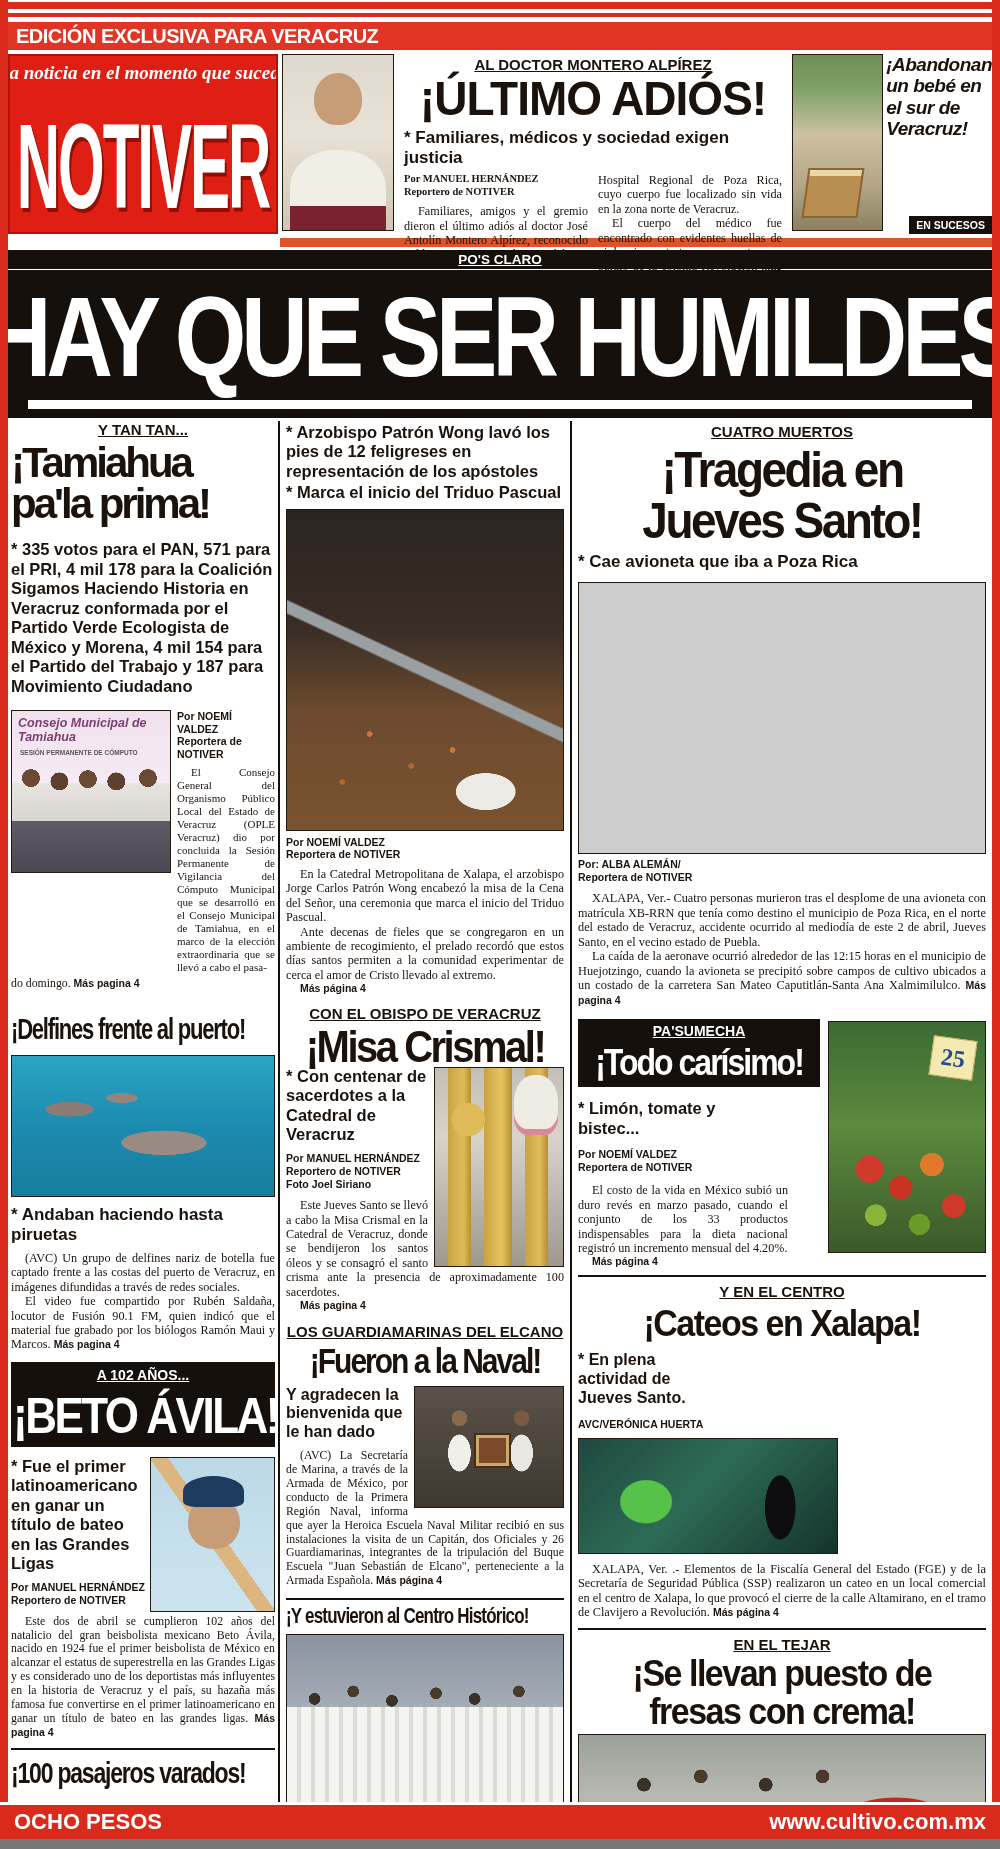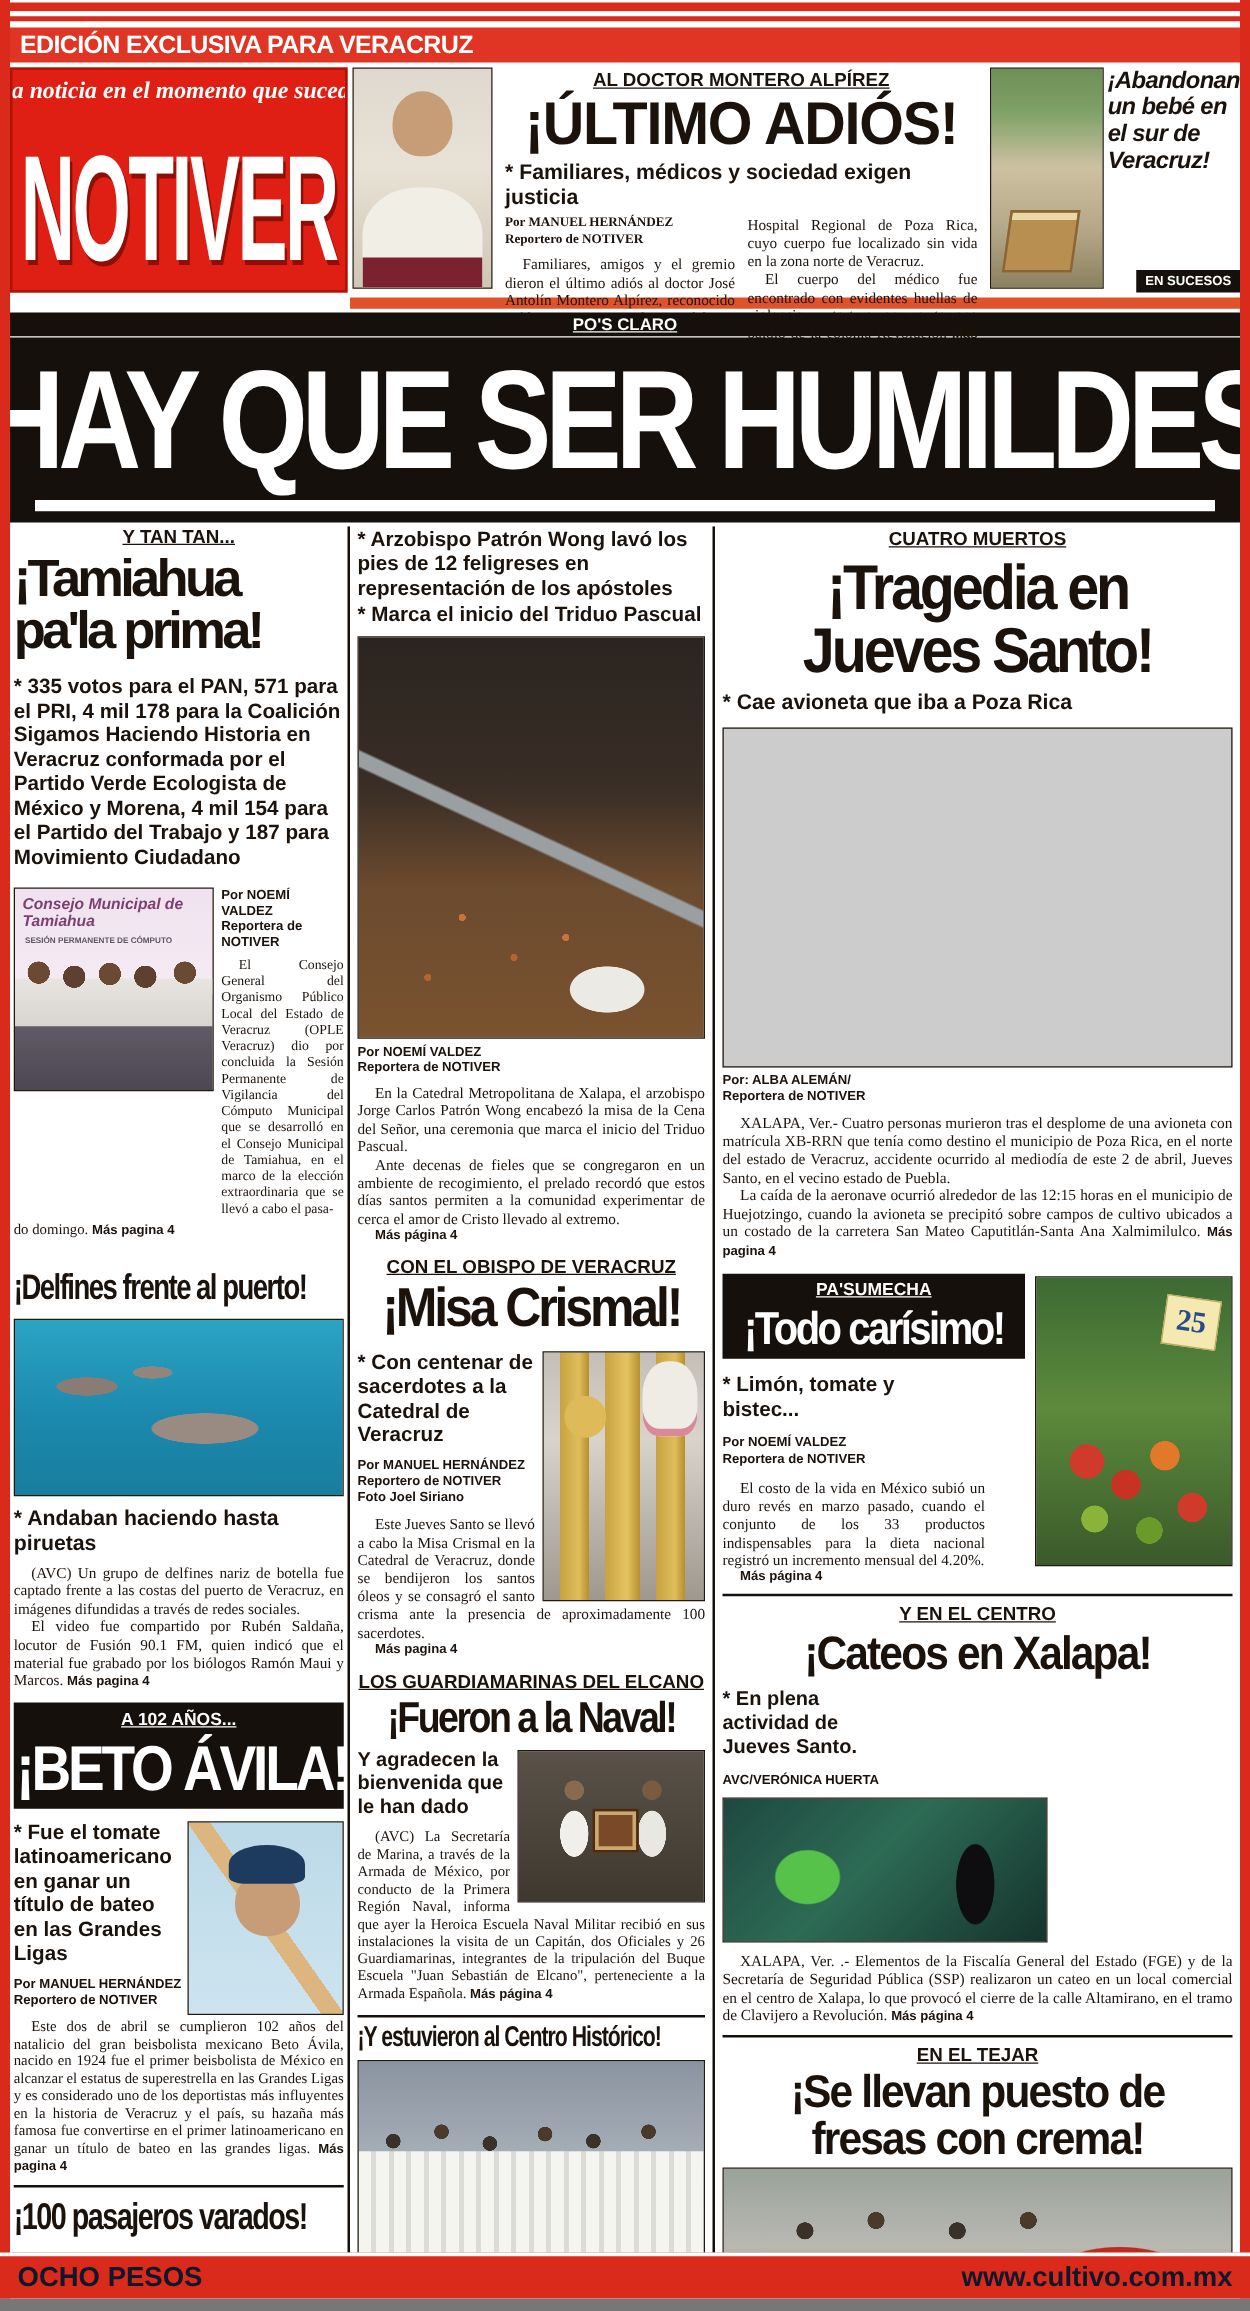--- a/index.html
+++ b/index.html
@@ -144,21 +144,21 @@
     background:
       radial-gradient(ellipse 42px 26px at 72% 88%, #eceae4 70%, transparent 72%),
       linear-gradient(25deg, transparent 48%, #9aa0a2 48.5%, #9aa0a2 51%, transparent 51.5%),
       radial-gradient(circle 3px at 30% 70%, #c9743a 90%, transparent), radial-gradient(circle 3px at 45% 80%, #b5632f 90%, transparent),
       radial-gradient(circle 3px at 60% 75%, #c9743a 90%, transparent), radial-gradient(circle 3px at 20% 85%, #b5632f 90%, transparent),
       linear-gradient(180deg,#2a2420 0%,#3a2e26 38%,#6b4a2e 62%,#7a5330 100%); }
   .lav-byline { margin-top:5px; }
   .lav-body { margin-top:6px; }
   .crismal { margin-top:10px; }
   .crismal-headline { text-align:center; font-weight:bold; font-size:40px; letter-spacing:-2.5px; white-space:nowrap; transform:scaleY(1.1); transform-origin:top center; }
-  .crismal-block { margin-top:14px; }
+  .crismal-block { }
   .ph-crismal { float:right; width:130px; height:200px; margin-left:6px;
     background:
       radial-gradient(circle 17px at 26% 26%, #dfba58 96%, transparent),
       linear-gradient(90deg, transparent 10%, #c9a23f 10%, #e0bd5c 22%, #b8902f 28%, transparent 28%, transparent 38%, #c9a23f 38%, #e6c362 52%, #b8902f 60%, transparent 60%, transparent 70%, #c9a23f 70%, #e0bd5c 82%, #b8902f 88%, transparent 88%),
       linear-gradient(180deg,#c3beb6 0%,#d8d4cc 35%,#9e988e 100%); }
   .ph-crismal::after { content:""; position:absolute; top:4%; right:4%; width:34%; height:30%; border-radius:45% 45% 30% 30%; background:#efece6; box-shadow:0 -6px 0 #d88a9a inset; }
   .crismal-subhead { font-size:16.5px; width:146px; }
   .crismal-byline { margin-top:8px; }
   .crismal-body { margin-top:8px; }
 
@@ -235,21 +235,21 @@
       radial-gradient(circle 7px at 16% 36%, #3a3228 95%, transparent), radial-gradient(circle 7px at 30% 30%, #4a3a2c 95%, transparent),
       radial-gradient(circle 7px at 46% 36%, #3a3228 95%, transparent), radial-gradient(circle 7px at 60% 30%, #4a3a2c 95%, transparent),
       radial-gradient(ellipse 70px 30px at 78% 62%, #c0281e 75%, transparent 78%),
       linear-gradient(180deg,#9aa29a 0%,#b9b9b2 45%,#6e6e66 100%); }
   .ph-fresas::after { content:""; position:absolute; bottom:8px; left:10px; width:46px; height:46px; border-radius:50%; background:#d0281e; border:3px solid #f0f0ea; }
   .tejar-subhead { margin-top:10px; font-size:17px; width:360px; }
 
   
   .footer { position:absolute; left:0; right:0; bottom:0; height:37px; background:#d92a1c; z-index:6;
     display:flex; align-items:center; justify-content:space-between; padding:0 14px; border-top:3px solid #fff; }
-  .footer span { color:#0f172a; font-weight:bold; font-size:22px; }
+  .footer span { color:#ffffff; font-weight:bold; font-size:22px; }
 </style>
 </head>
 <body>
 
 <div class="page">
   <div class="edge edge-left"></div>
   <div class="edge edge-right"></div>
 
   <div class="content">
     <div class="stripe-a"></div>
@@ -334,21 +334,21 @@
           <p class="indent">(AVC) Un grupo de delfines nariz de botella fue captado frente a las costas del puerto de Veracruz, en imágenes difundidas a través de redes sociales.</p>
           <p class="indent"><span>El video fue compartido por Rubén Saldaña, locutor de Fusión 90.1 FM, quien indicó que el material fue grabado por los biólogos Ramón Maui y Marcos.</span> <span class="more">Más pagina 4</span></p>
         </div>
 
         <div class="blackbox">
           <div class="bb-kicker">A 102 AÑOS...</div>
           <div class="bb-headline">¡BETO ÁVILA!</div>
         </div>
         <div class="beto-block clearfix">
           <div class="ph ph-beto"></div>
-          <div class="subhead beto-subhead">* Fue el tomate latinoamericano en ganar un título de bateo en las Grandes Ligas</div>
+          <div class="subhead beto-subhead">* Fue el primer latinoamericano en ganar un título de bateo en las Grandes Ligas</div>
           <div class="byline beto-byline">
             <div>Por MANUEL HERNÁNDEZ</div>
             <div>Reportero de NOTIVER</div>
           </div>
           <p class="bodytext beto-body indent"><span>Este dos de abril se cumplieron 102 años del natalicio del gran beisbolista mexicano Beto Ávila, nacido en 1924 fue el primer beisbolista de México en alcanzar el estatus de superestrella en las Grandes Ligas y es considerado uno de los deportistas más influyentes en la historia de Veracruz y el país, su hazaña más famosa fue convertirse en el primer latinoamericano en ganar un título de bateo en las grandes ligas.</span> <span class="more">Más pagina 4</span></p>
         </div>
 
         <div class="hr"></div>
         <div class="pasaj-headline">¡100 pasajeros varados!</div>
 

